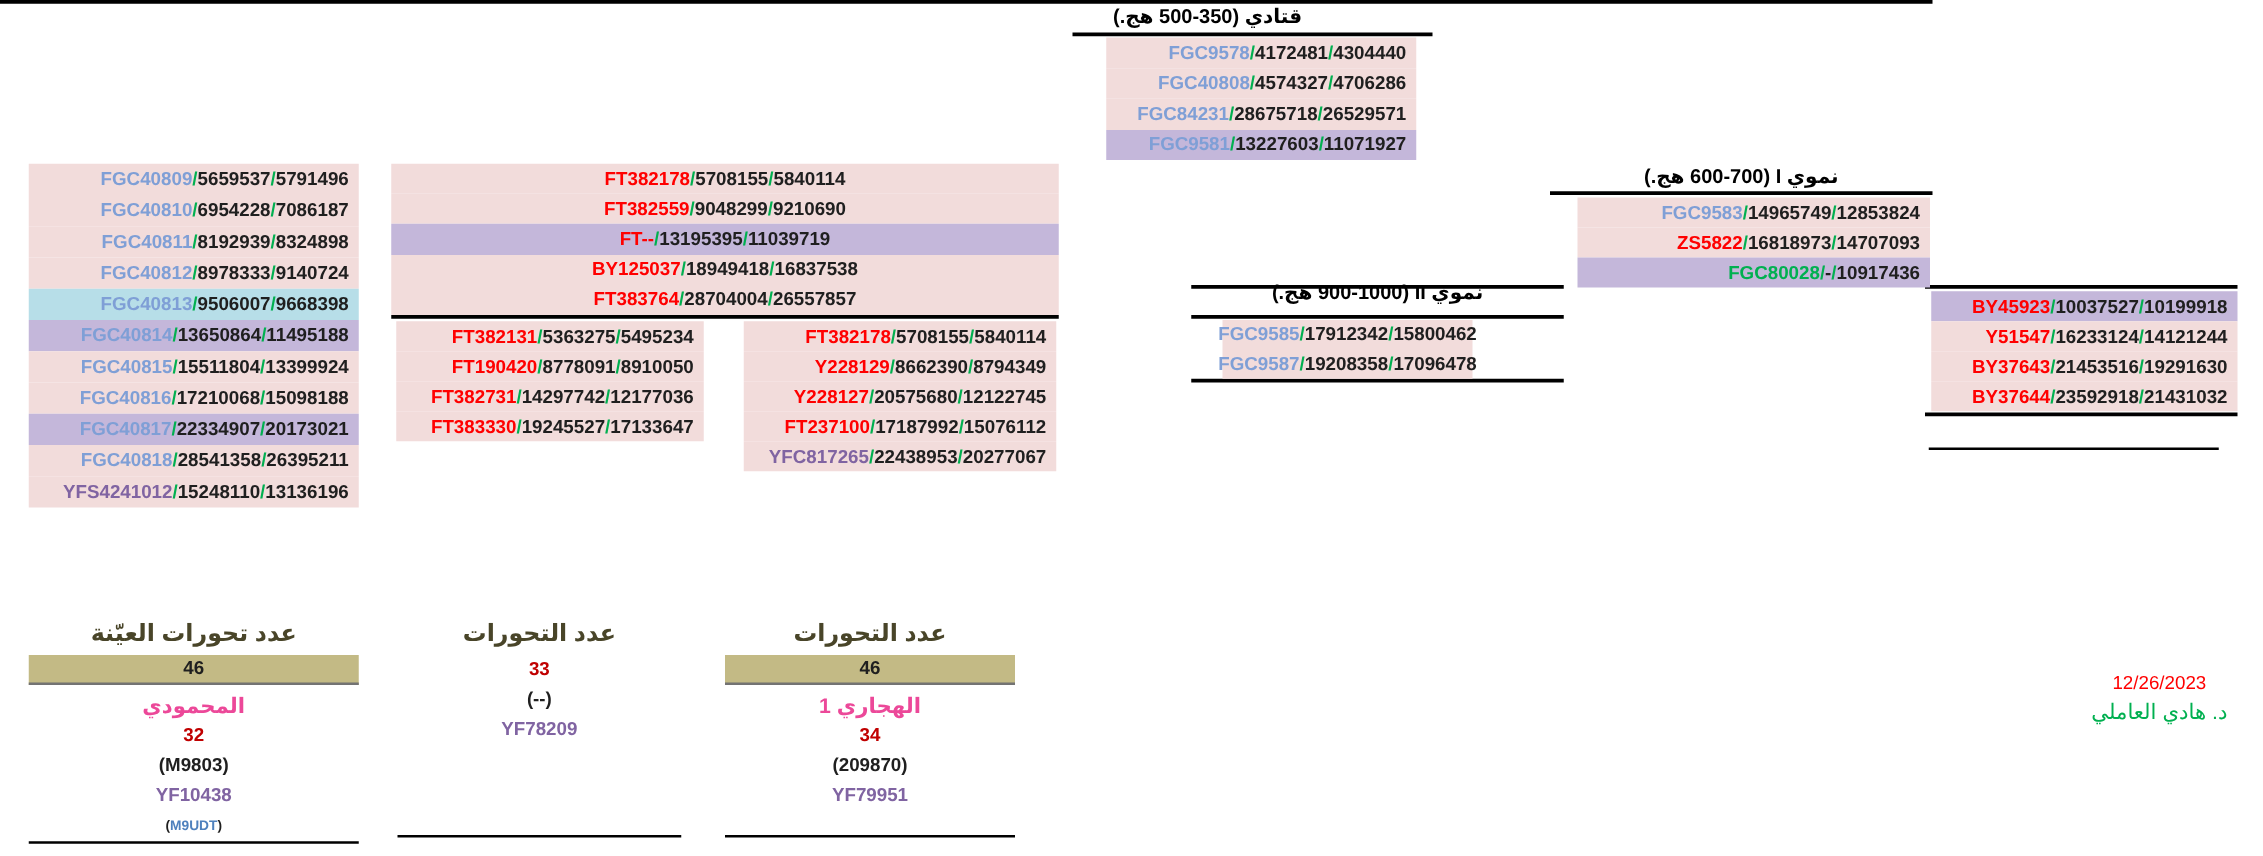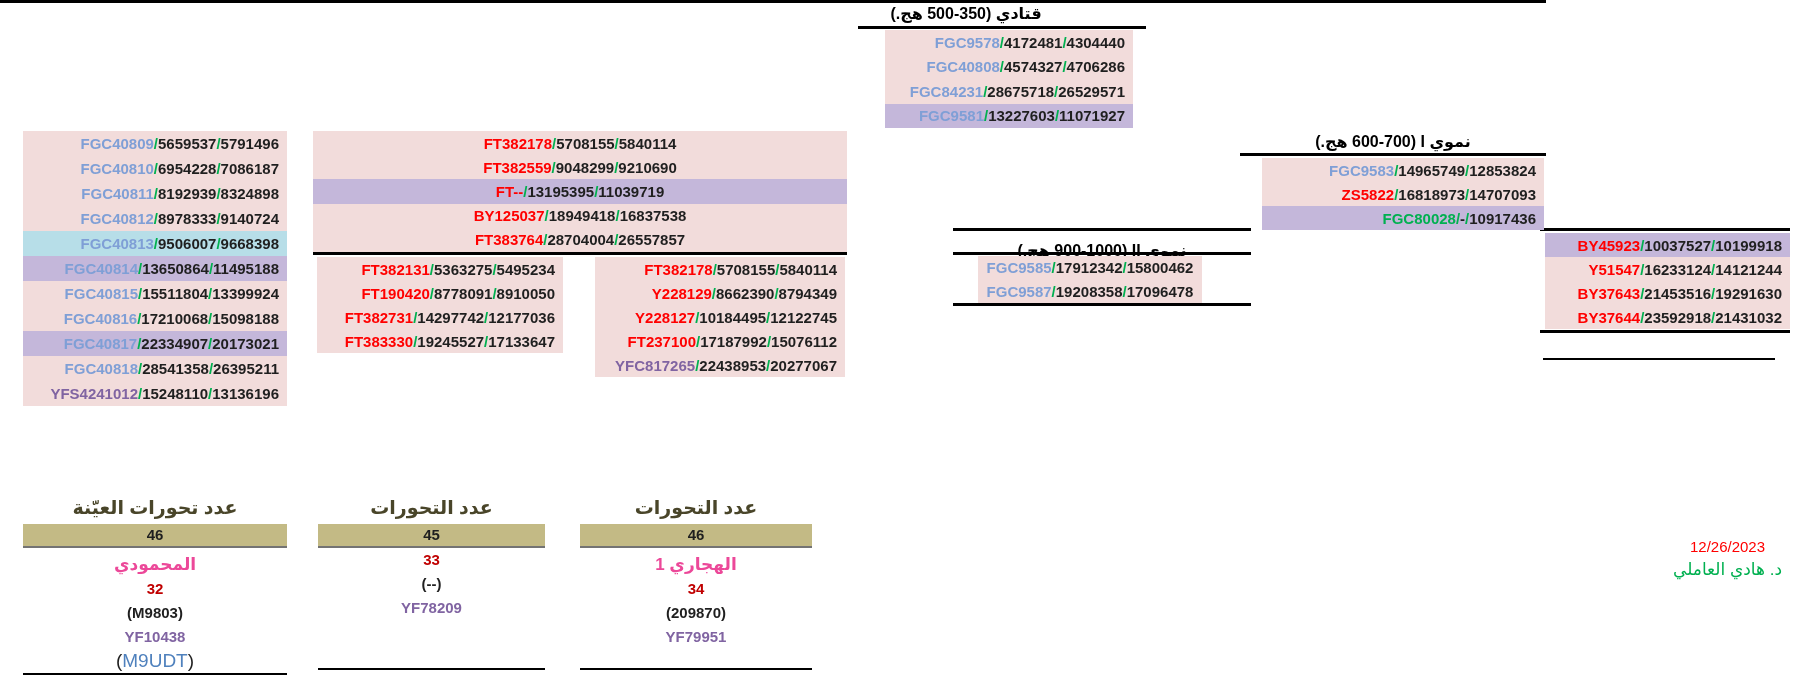--- a/index.html
+++ b/index.html
@@ -38,46 +38,46 @@
   #line-nam2-top{left:953px;top:228px;width:298px;height:3px;}
   #line-nam2-under{left:953px;top:252px;width:298px;height:3px;}
   #line-nam2-bottom{left:953px;top:303px;width:298px;height:3px;}
   #line-ajlani-top{left:1540px;top:228px;width:250px;height:3px;}
   #line-ajlani-mid{left:1540px;top:330px;width:250px;height:3px;}
   #line-ajlani-under{left:1543px;top:358px;width:232px;height:2px;}
 
   
   #qatadi-title{left:822px;top:1px;width:288px;height:24px;}
   #namawi1-title{left:1240px;top:130px;width:306px;height:22px;}
-  #namawi2-title{left:953px;top:240px;width:298px;height:21px;}
+  #namawi2-title{left:953px;top:223px;width:298px;height:21px;}
   #ajlani-title{left:1540px;top:333px;width:250px;height:23px;}
 
   
   #qatadi-rows{left:885px;top:30px;width:248px;}
   #left-rows{left:23px;top:131px;width:264px;}
   #mid-upper-rows{left:313px;top:131px;width:534px;}
   #sub-left-rows{left:317px;top:257px;width:246px;}
   #sub-right-rows{left:595px;top:257px;width:250px;}
   #namawi1-rows{left:1262px;top:158px;width:282px;}
-  #namawi2-rows{left:978px;top:256px;width:224px;border-radius:18px;}
+  #namawi2-rows{left:978px;top:256px;width:200px;border-radius:18px;}
   #ajlani-rows{left:1545px;top:233px;width:245px;}
 
   
   .stat-col{position:absolute;top:494px;text-align:center;direction:rtl;}
   #stat1{left:23px;width:264px;}
   #stat2{left:318px;width:227px;}
   #stat3{left:580px;width:232px;}
   .stat-header{height:30px;line-height:28px;font-size:19px;font-weight:bold;color:#494529;}
   .stat-count{height:24px;line-height:22px;font-size:15px;font-weight:bold;color:#1f1f1f;
               background:#c3ba85;border-bottom:2px solid #737373;box-sizing:border-box;}
   .stat-name{margin-top:5px;height:24px;line-height:24px;font-size:17px;font-weight:bold;color:#ec4899;}
   .stat-mut{height:24px;line-height:24px;font-size:15px;font-weight:bold;color:#c00000;}
   .stat-id{height:24px;line-height:24px;font-size:15px;font-weight:bold;color:#1f1f1f;direction:ltr;}
   .stat-yf{height:24px;line-height:24px;font-size:15px;font-weight:bold;color:#8064a2;}
-  .stat-extra{height:24px;line-height:24px;font-size:19px;font-weight:normal;color:#1f1f1f;direction:ltr;}
+  .stat-extra{height:24px;line-height:24px;font-size:11px;font-weight:bold;color:#1f1f1f;direction:ltr;}
   .stat-extra .blue{color:#4f81bd;}
   .stat-underline{position:absolute;left:0;width:100%;height:2px;background:#000;}
   #stat1 .stat-underline{top:179px;}
   #stat2 .stat-underline,#stat3 .stat-underline{top:174px;}
 
   
   #footer-note{position:absolute;left:1645px;top:536px;width:165px;text-align:center;}
   #date-label{height:22px;line-height:22px;font-size:15px;color:#ff0000;}
   #author-signature{height:24px;line-height:24px;font-size:17px;font-weight:normal;color:#00b050;direction:rtl;}
 </style>
@@ -288,21 +288,21 @@
       <div class="row bg-pink">
         <span class="nm nm-red">Y228129</span>
         <span class="slash">/</span>
         <span class="val">8662390</span>
         <span class="slash">/</span>
         <span class="val">8794349</span>
       </div>
       <div class="row bg-pink">
         <span class="nm nm-red">Y228127</span>
         <span class="slash">/</span>
-        <span class="val">10184495</span>
+        <span class="val">20575680</span>
         <span class="slash">/</span>
         <span class="val">12122745</span>
       </div>
       <div class="row bg-pink">
         <span class="nm nm-red">FT237100</span>
         <span class="slash">/</span>
         <span class="val">17187992</span>
         <span class="slash">/</span>
         <span class="val">15076112</span>
       </div>
@@ -390,21 +390,20 @@
     <div class="stat-name">المحمودي</div>
     <div class="stat-mut">32</div>
     <div class="stat-id">(M9803)</div>
     <div class="stat-yf">YF10438</div>
     <div class="stat-extra"><span>(</span><span class="blue">M9UDT</span><span>)</span></div>
     <div class="stat-underline"></div>
   </div>
 
   <div class="stat-col" id="stat2">
     <div class="stat-header">عدد التحورات</div>
-    <div class="stat-count">45</div>
     <div class="stat-mut">33</div>
     <div class="stat-id">(--)</div>
     <div class="stat-yf">YF78209</div>
     <div class="stat-extra"></div>
     <div class="stat-underline"></div>
   </div>
 
   <div class="stat-col" id="stat3">
     <div class="stat-header">عدد التحورات</div>
     <div class="stat-count">46</div>

